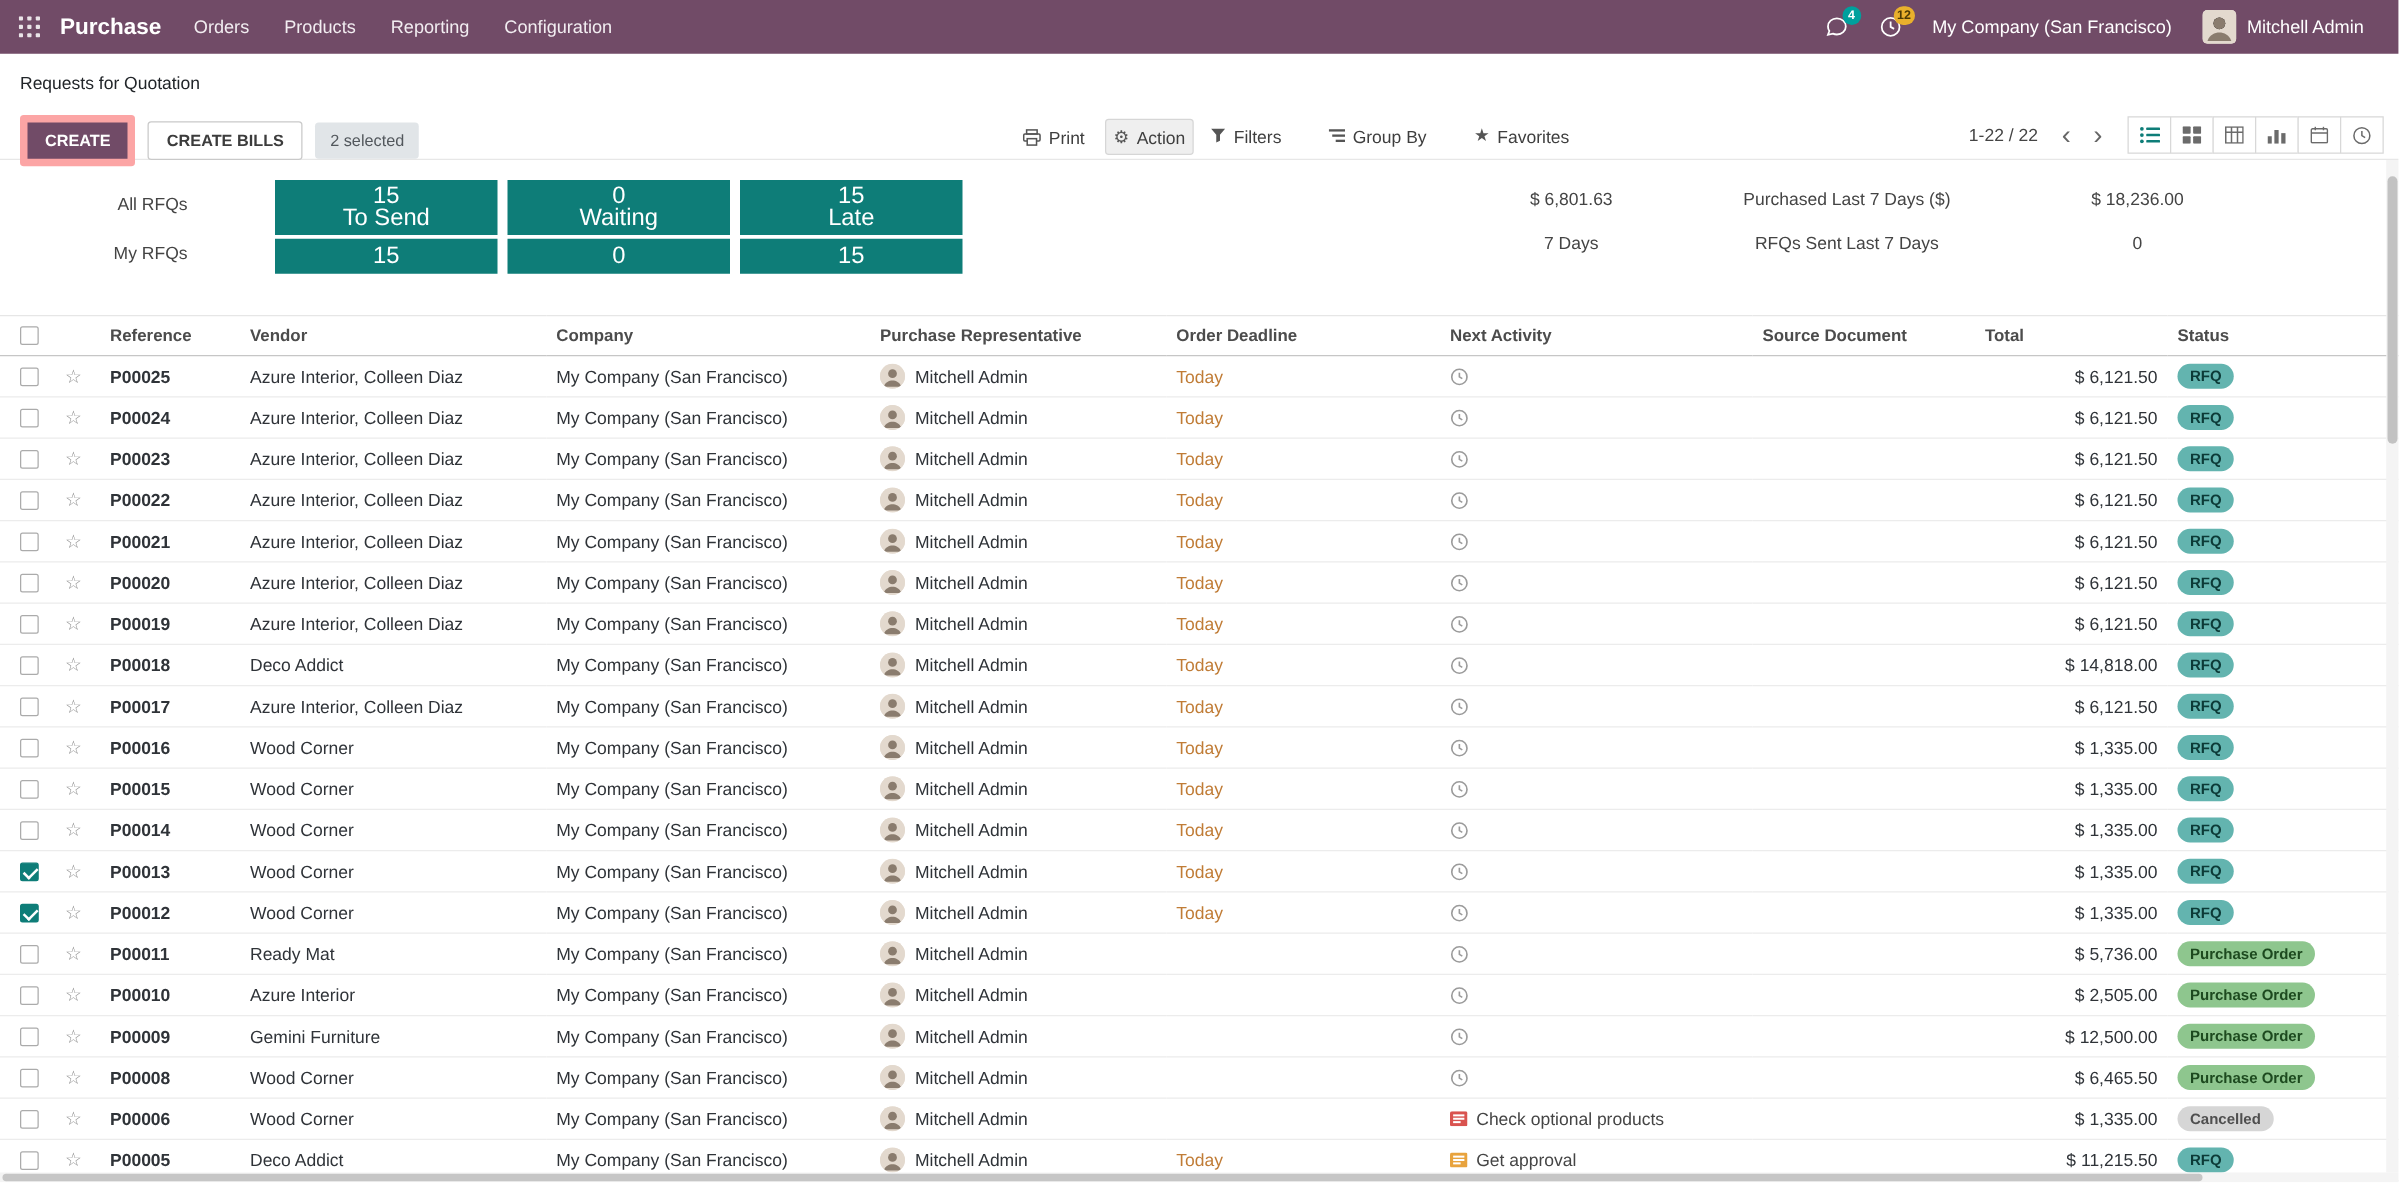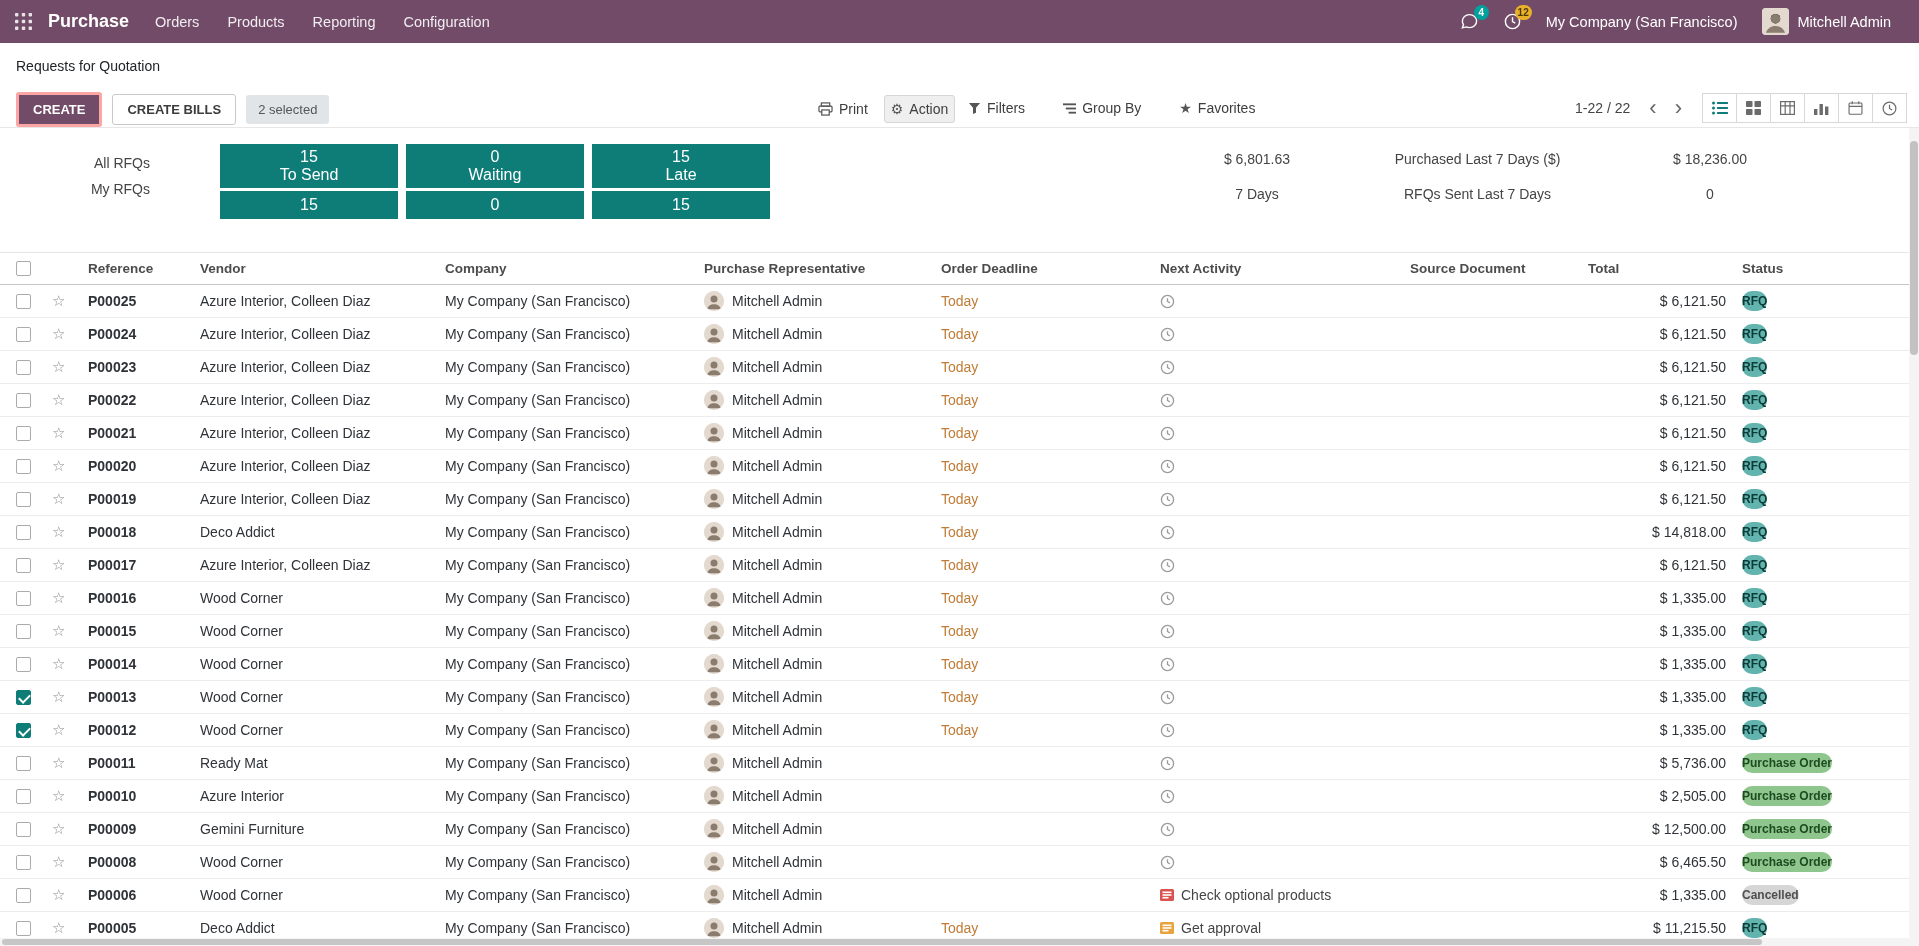--- a/index.html
+++ b/index.html
@@ -25,21 +25,21 @@
   .title-row { height:45px; display:flex; align-items:center; padding:0 16px; }
   .page-title { font-size:14px; font-weight:normal; color:#212529; }
   .searchbar { margin-left:auto; width:950px; display:flex; align-items:center; }
   .searchbar input { flex:1; border:none; outline:none; font-size:14px; color:#333; background:transparent; font-family:inherit; }
   .searchbar input::placeholder { color:#8f8f8f; }
   .search-btn { background:none; border:none; cursor:pointer; margin-left:10px; display:flex; }
 
   
   .control-bar { position:relative; height:40px; border-bottom:1px solid #e7e7e7; }
   .cb-left { position:absolute; left:16px; top:4px; display:flex; align-items:center; gap:10px; }
-  .btn-primary { background:#714B67; color:#fff; border:3px solid #fca5a5; font-size:13px; font-weight:bold; padding:7px 14px; border-radius:3px; cursor:pointer; font-family:inherit; }
+  .btn-primary { background:#714B67; color:#fff; border:6px solid #fca5a5; font-size:13px; font-weight:bold; padding:7px 14px; border-radius:3px; cursor:pointer; font-family:inherit; }
   .btn-secondary { background:#fff; color:#3c3c3c; border:1px solid #c9c9c9; font-size:13px; font-weight:bold; padding:7px 14px; border-radius:3px; cursor:pointer; font-family:inherit; }
   .selected-chip { background:#e1e5e8; color:#52575c; font-size:13px; padding:7px 12px; border-radius:3px; }
   .cb-mid1 { position:absolute; left:812px; top:7px; display:flex; align-items:center; gap:10px; }
   .cb-mid2 { position:absolute; left:962px; top:7px; display:flex; align-items:center; gap:26px; }
   .tool-btn { background:none; border:none; font-size:14px; color:#3e3e3e; cursor:pointer; display:flex; align-items:center; gap:6px; font-family:inherit; padding:5px 6px; }
   .tool-btn.open { background:#efefef; border:1px solid #d6d6d6; border-radius:3px; }
   .gear-glyph { font-size:14px; color:#555; }
   .star-glyph { font-size:14px; color:#555; }
   .cb-right { position:absolute; right:12px; top:5px; display:flex; align-items:center; }
   .pager-text { font-size:14px; color:#444; margin-right:10px; }
@@ -48,22 +48,22 @@
   .vs-btn { width:35px; height:30px; border:1px solid #d8d8d8; background:#fff; display:flex; align-items:center; justify-content:center; cursor:pointer; margin-left:-1px; color:#6b6b6b; }
   .vs-btn.active { color:#0e7d78; }
 
   
   .action-dropdown { position:absolute; left:866px; top:128px; width:160px; background:#fff; border:1px solid #d4d4d4; box-shadow:0 3px 10px rgba(0,0,0,.18); z-index:50; padding:6px 0; }
   .dd-item { font-size:14px; color:#212529; padding:5px 16px; cursor:pointer; white-space:nowrap; }
 
   
   .dashboard { position:relative; height:96px; }
   .dash-label { position:absolute; left:0; width:150px; text-align:right; font-size:14px; color:#444; }
-  .dash-l1 { top:27px; } .dash-l2 { top:53px; }
-  .tealbox { position:absolute; background:#0e7d78; color:#fff; text-align:center; cursor:pointer; font-size:16px; }
+  .dash-l1 { top:27px; } .dash-l2 { top:66px; }
+  .tealbox { position:absolute; background:#0e7d78; color:#fff; text-align:center; cursor:pointer; font-size:19px; }
   .tb-top { top:16px; height:44px; padding-top:4px; line-height:18px; }
   .tb-bot { top:63px; height:28px; line-height:28px; }
   .tb-c1 { left:220px; width:178px; } .tb-c2 { left:406px; width:178px; } .tb-c3 { left:592px; width:178px; }
   .stat { position:absolute; font-size:14px; color:#444; text-align:center; }
   .stat-r1 { top:23px; } .stat-r2 { top:58px; }
   .stat-cv1 { left:1132px; width:250px; }
   .stat-cl2 { left:1345px; width:265px; }
   .stat-cv2 { left:1600px; width:220px; }
 
   
@@ -80,21 +80,21 @@
   .avatar-sm { width:20px; height:20px; border-radius:50%; overflow:hidden; display:inline-flex; margin-right:8px; flex:none; background:#e8e0d6; }
   .act-icon { display:inline-flex; margin-right:7px; flex:none; }
   .act-clock { color:#9b9b9b; }
   .act-red { color:#d9534f; }
   .act-amber { color:#e8a33d; }
   table.rfq td .act-text { color:#454545; }
   .checkbox { display:inline-block; width:15px; height:15px; border:1px solid #ababab; border-radius:2px; background:#fff; position:relative; cursor:pointer; vertical-align:middle; }
   .checkbox.checked { background:#0e7d78; border-color:#0e7d78; }
   .checkbox.checked::after { content:""; position:absolute; left:4px; top:1px; width:5px; height:9px; border:solid #fff; border-width:0 2px 2px 0; transform:rotate(45deg); }
   .star-cell { color:#8f8f8f; font-size:15px; cursor:pointer; }
-  .badge-status { display:inline-block; font-size:12px; font-weight:bold; padding:3px 0; border-radius:10px; }
+  .badge-status { display:inline-block; font-size:12px; font-weight:bold; padding:3px 10px; border-radius:10px; }
   .st-rfq { background:#63b4af; color:#0c3a37; }
   .st-po { background:#8ec68e; color:#1d4a1f; }
   .st-cancelled { background:#d6d6d6; color:#4f4f4f; }
 
   
   .vscroll { position:absolute; right:0; top:128px; bottom:8px; width:10px; background:#f4f4f4; z-index:60; cursor:pointer; }
   .vscroll-thumb { position:absolute; top:13px; left:1px; width:8px; height:214px; background:#c2c2c2; border-radius:4px; }
   .hscroll { position:absolute; left:0; right:0; bottom:0; height:8px; background:#f4f4f4; z-index:60; cursor:pointer; }
   .hscroll-thumb { position:absolute; left:2px; top:1px; height:6px; width:1760px; background:#c6c6c6; border-radius:3px; }
 </style>

